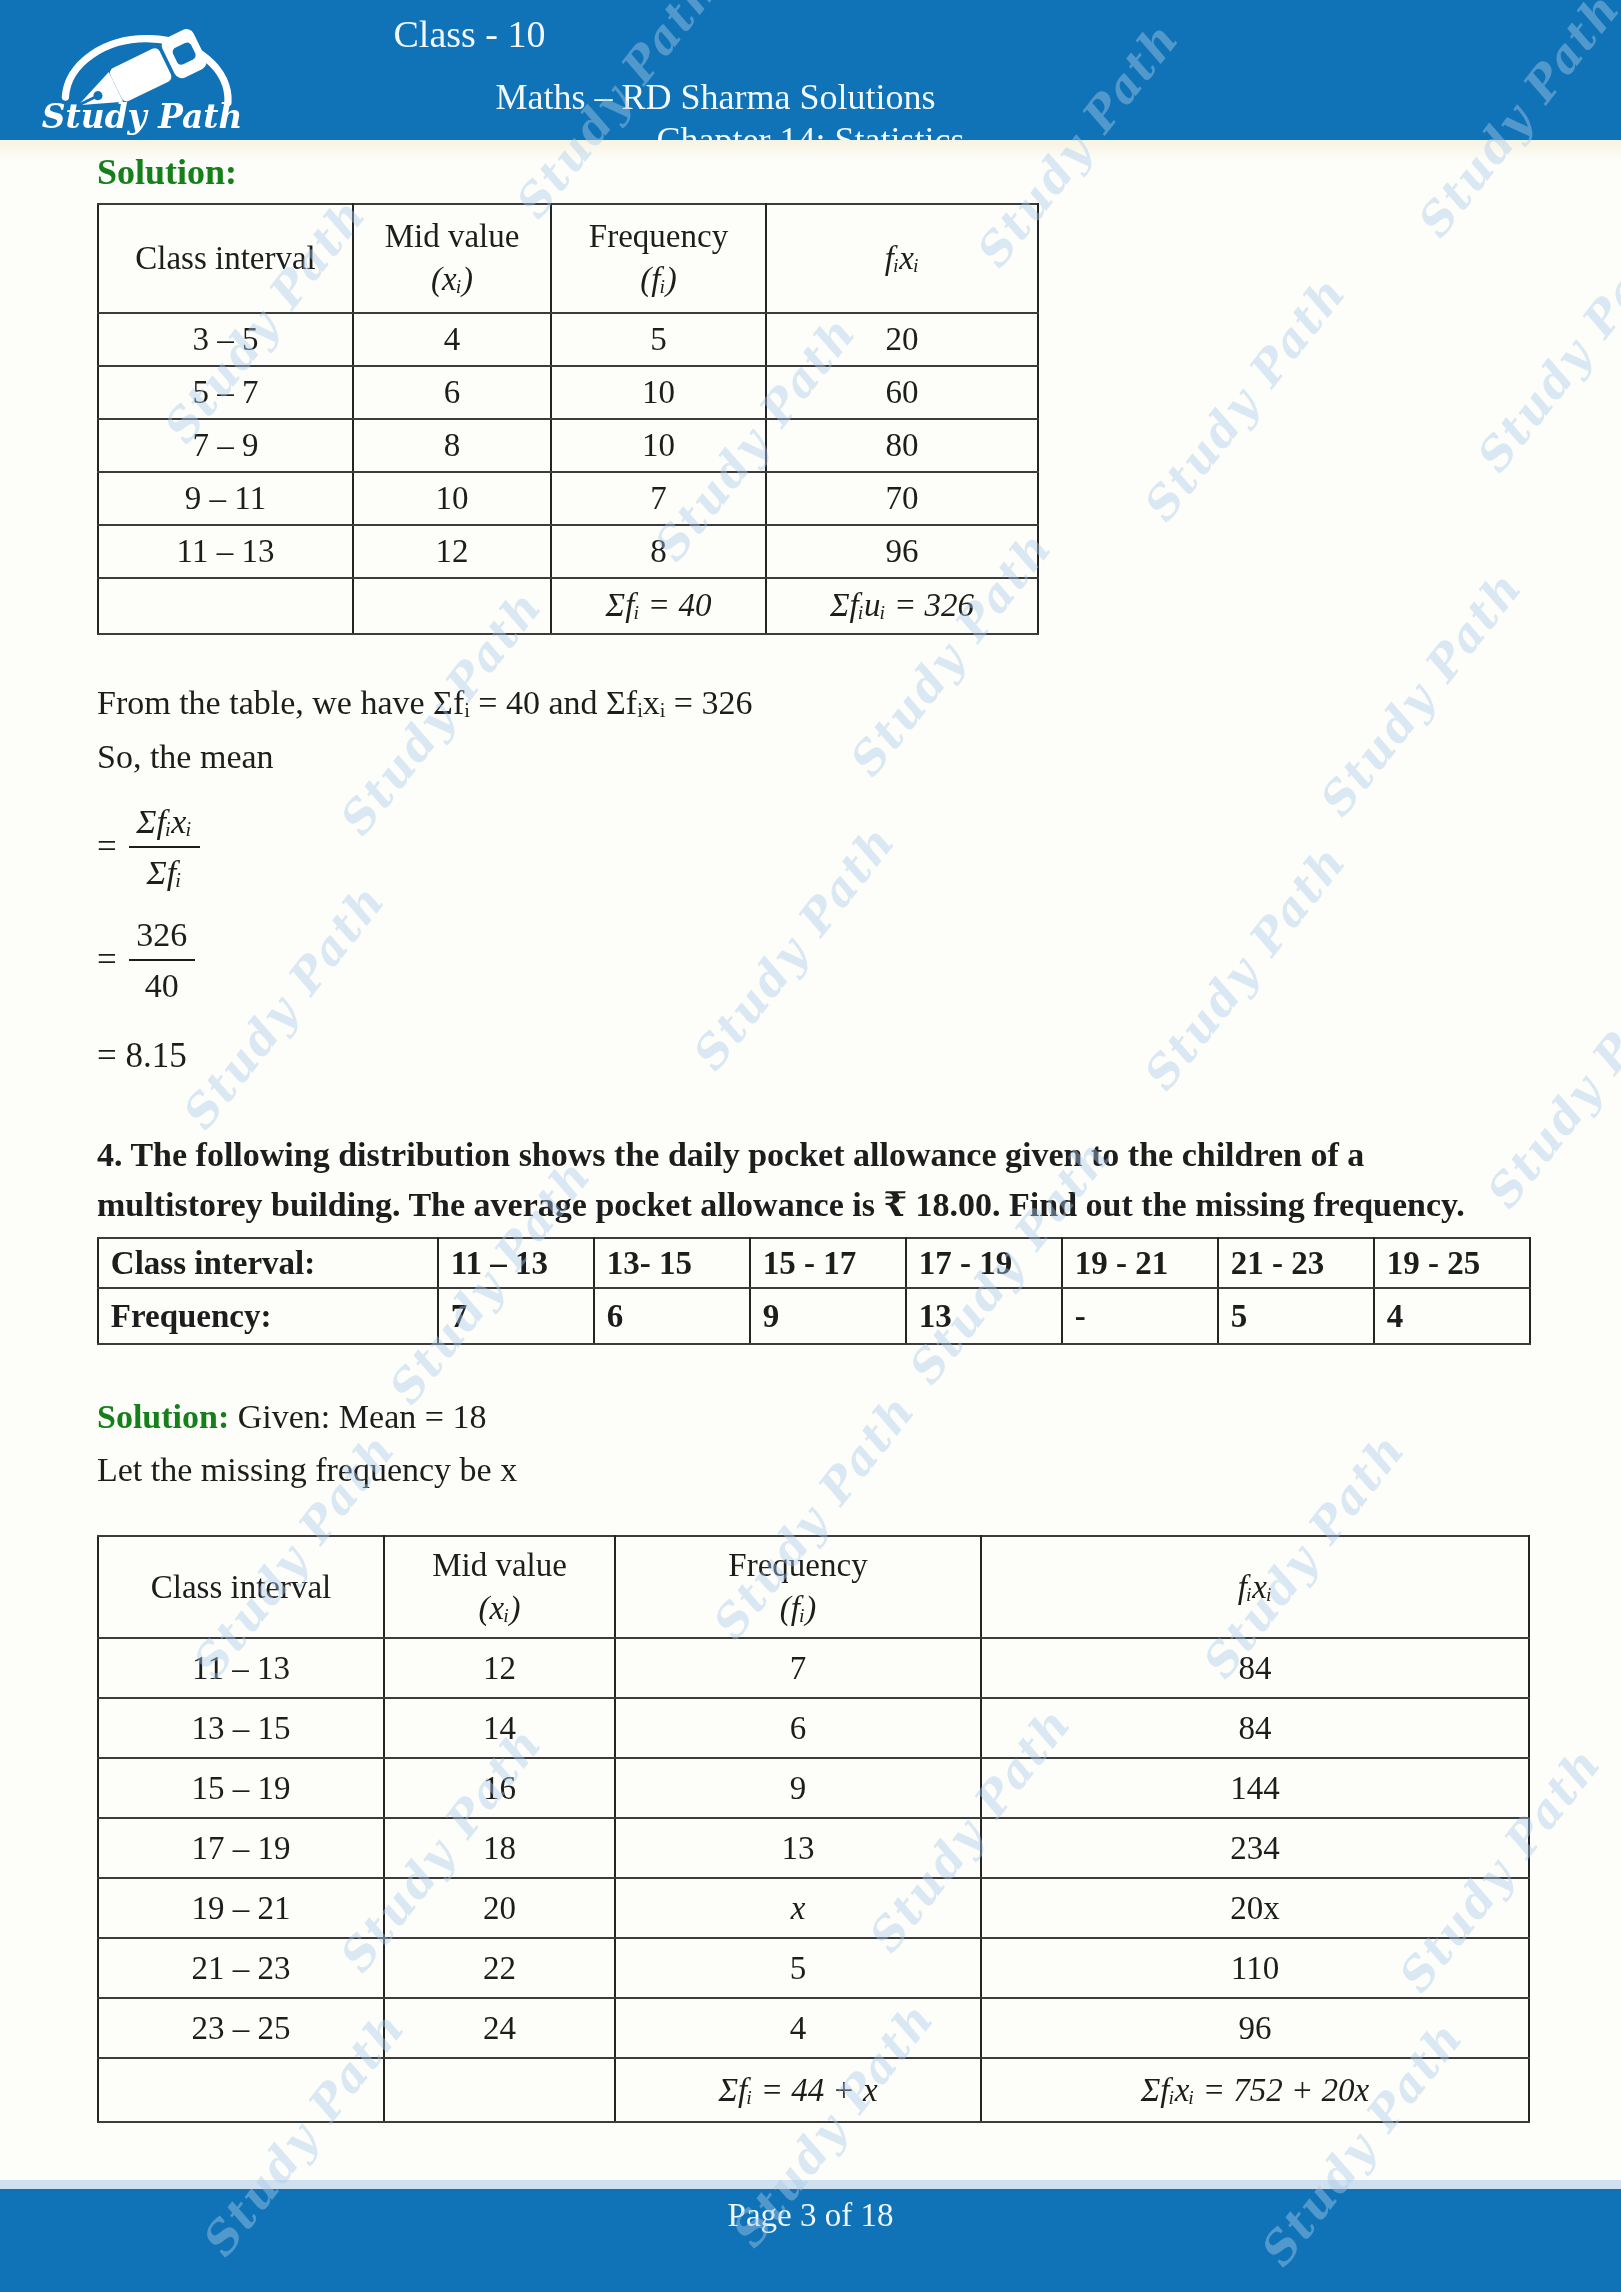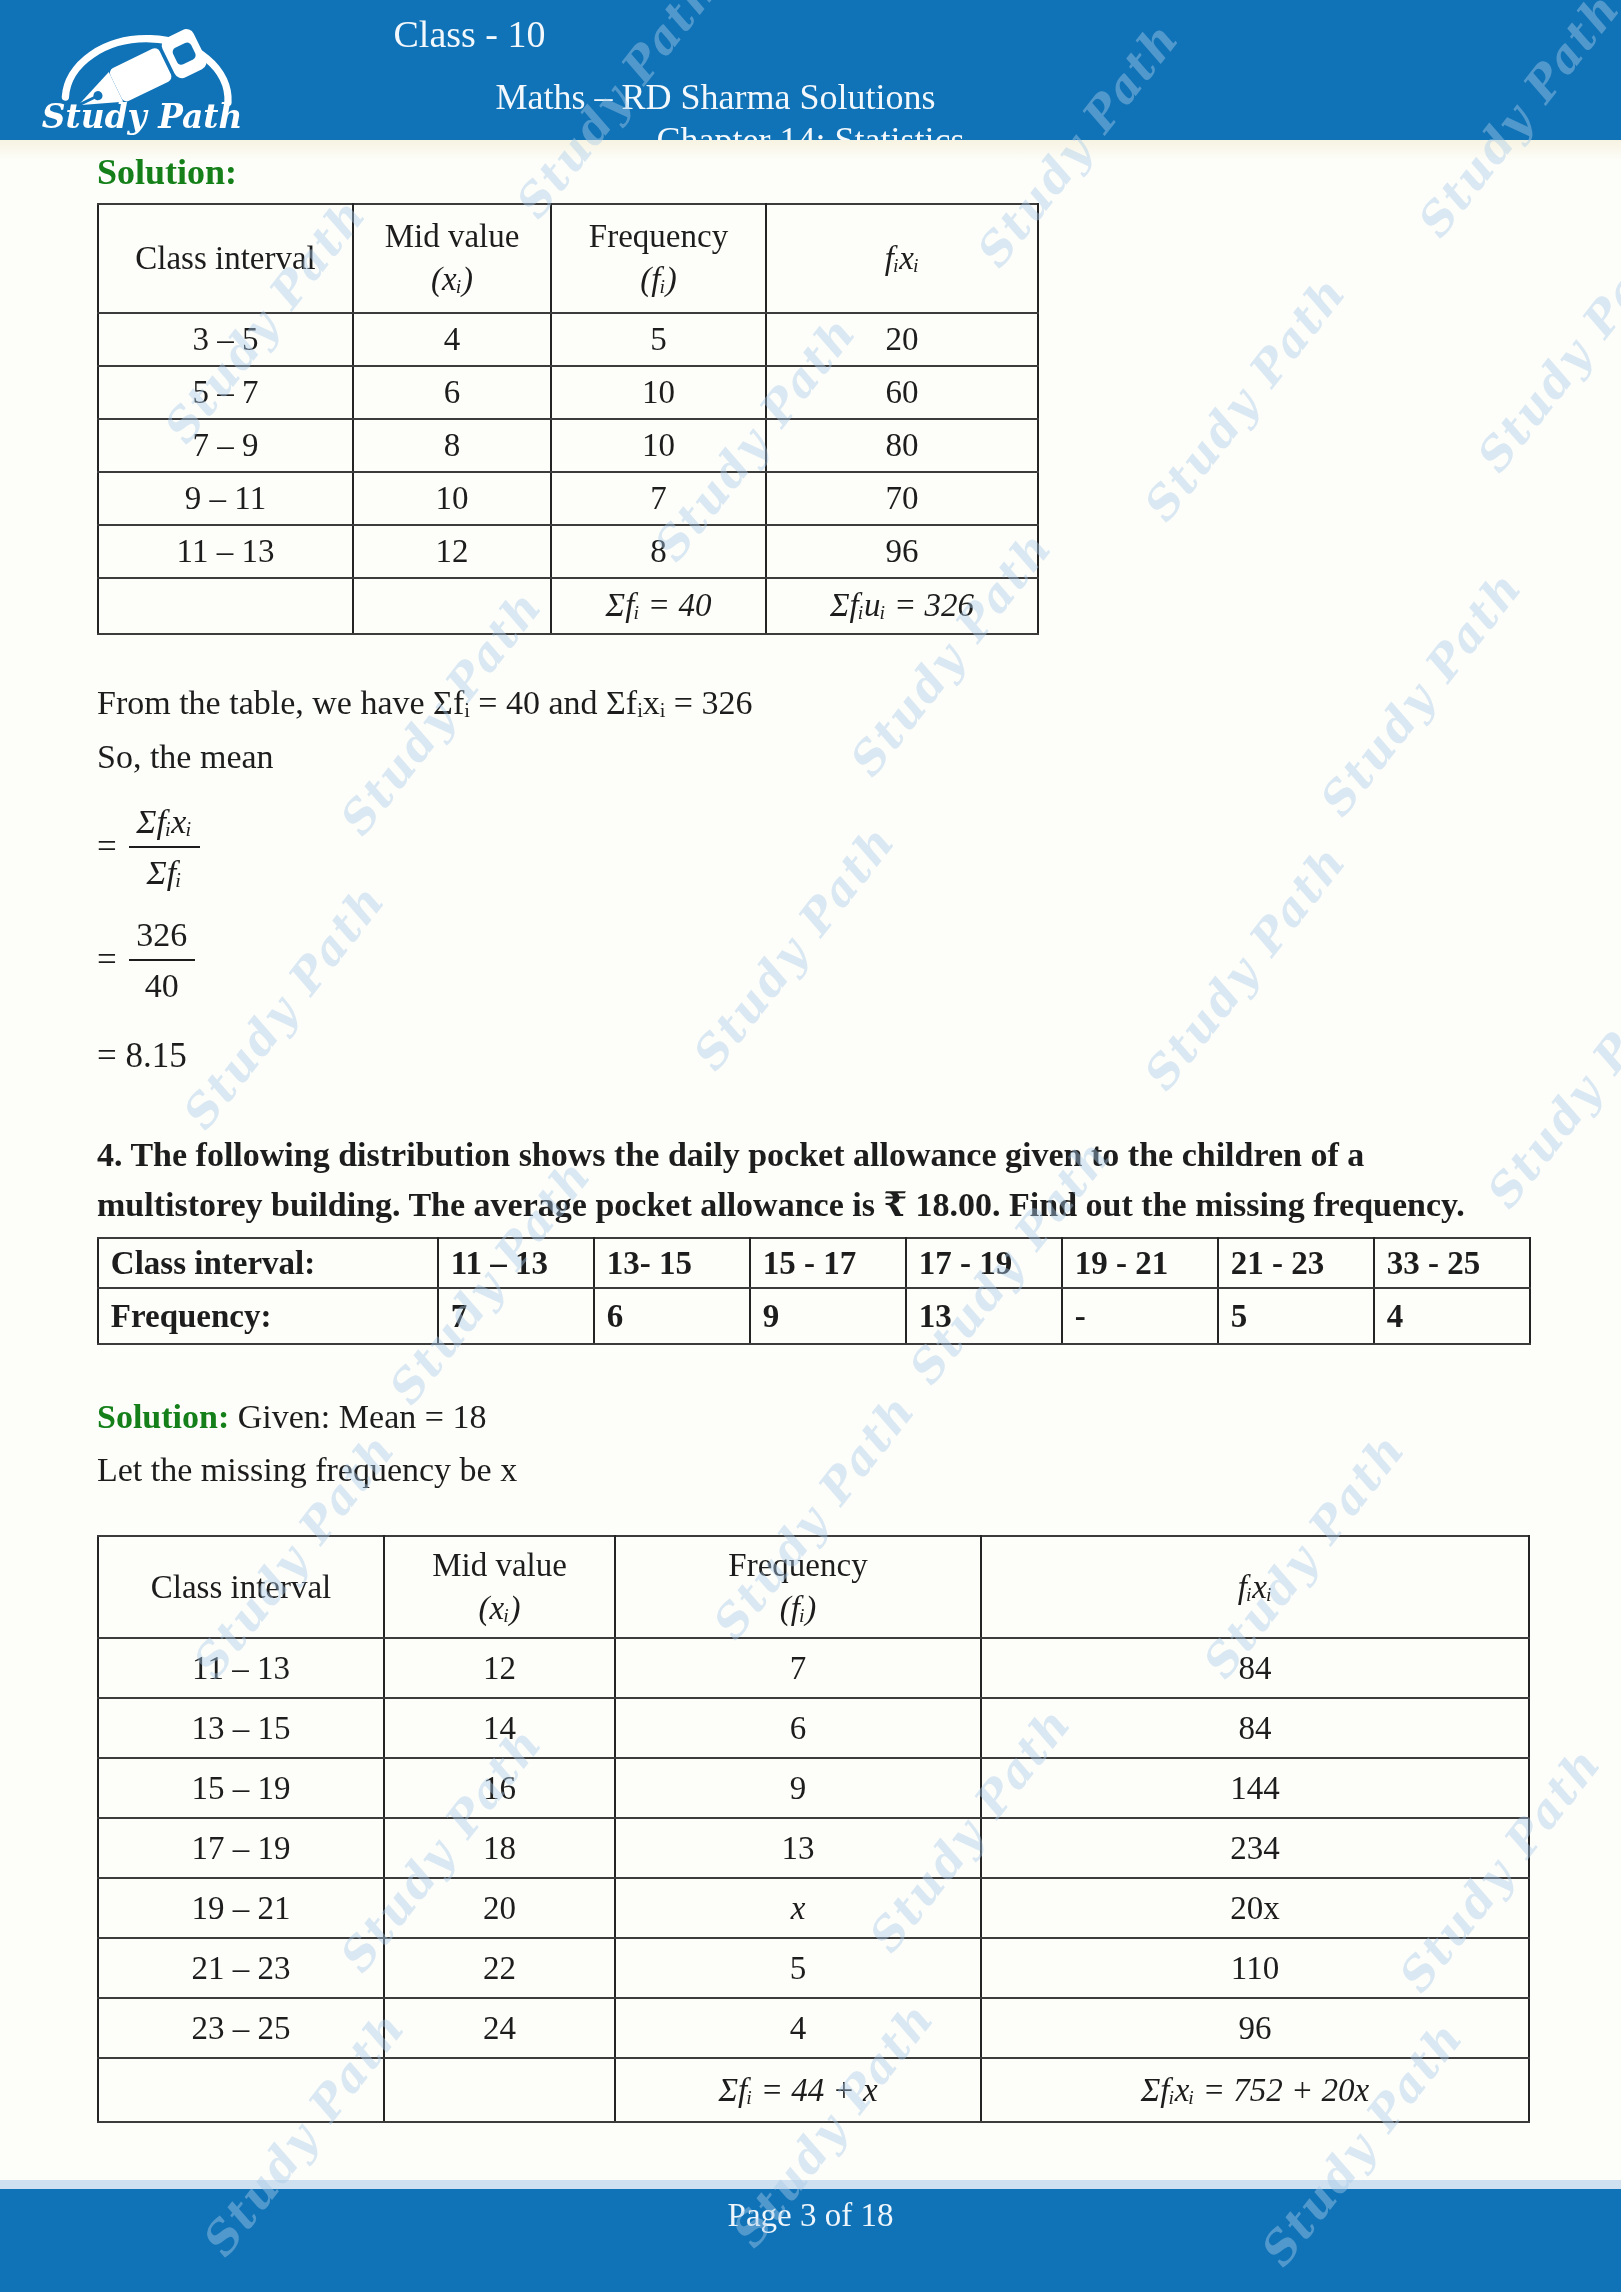--- a/index.html
+++ b/index.html
@@ -191,21 +191,21 @@
         </colgroup>
       <tbody>
           <tr class="r1">
         <td>Class interval:</td>
         <td>11 – 13</td>
         <td>13- 15</td>
         <td>15 - 17</td>
         <td>17 - 19</td>
         <td>19 - 21</td>
         <td>21 - 23</td>
-        <td>33 - 25</td>
+        <td>19 - 25</td>
       </tr>
       <tr class="r2">
         <td>Frequency:</td>
         <td>7</td>
         <td>6</td>
         <td>9</td>
         <td>13</td>
         <td>-</td>
         <td>5</td>
         <td>4</td>

